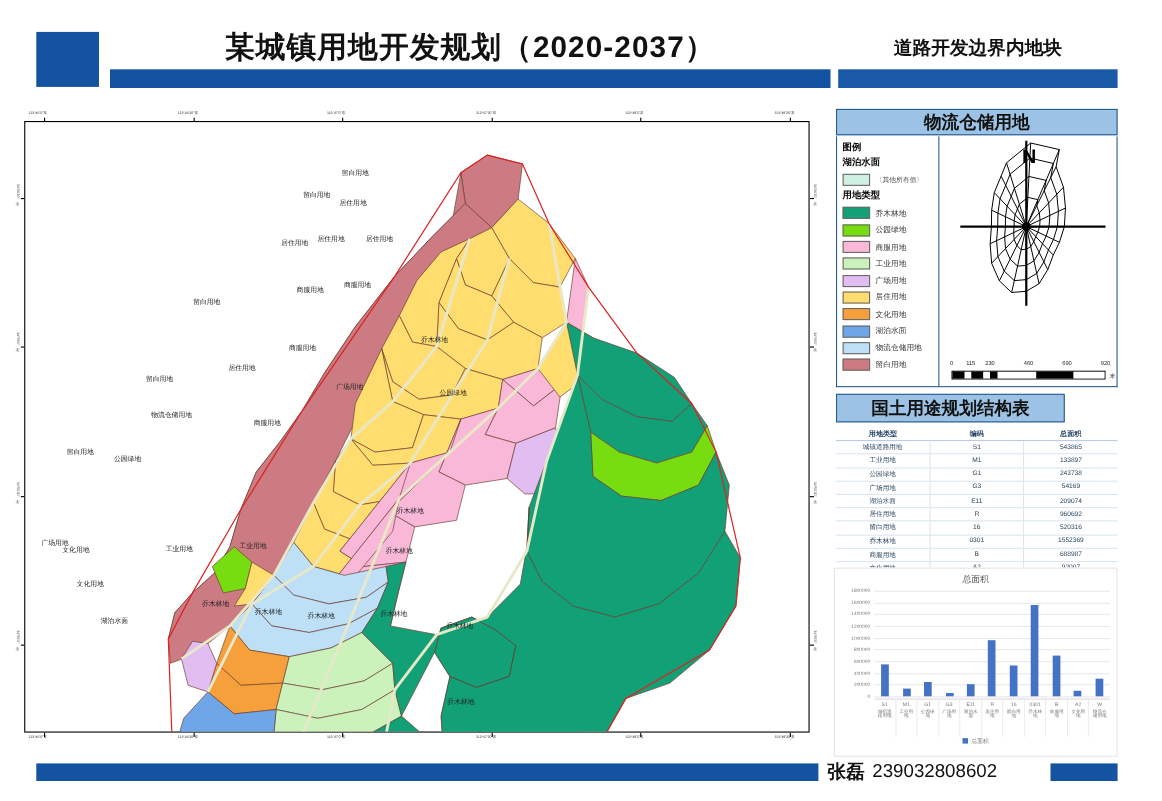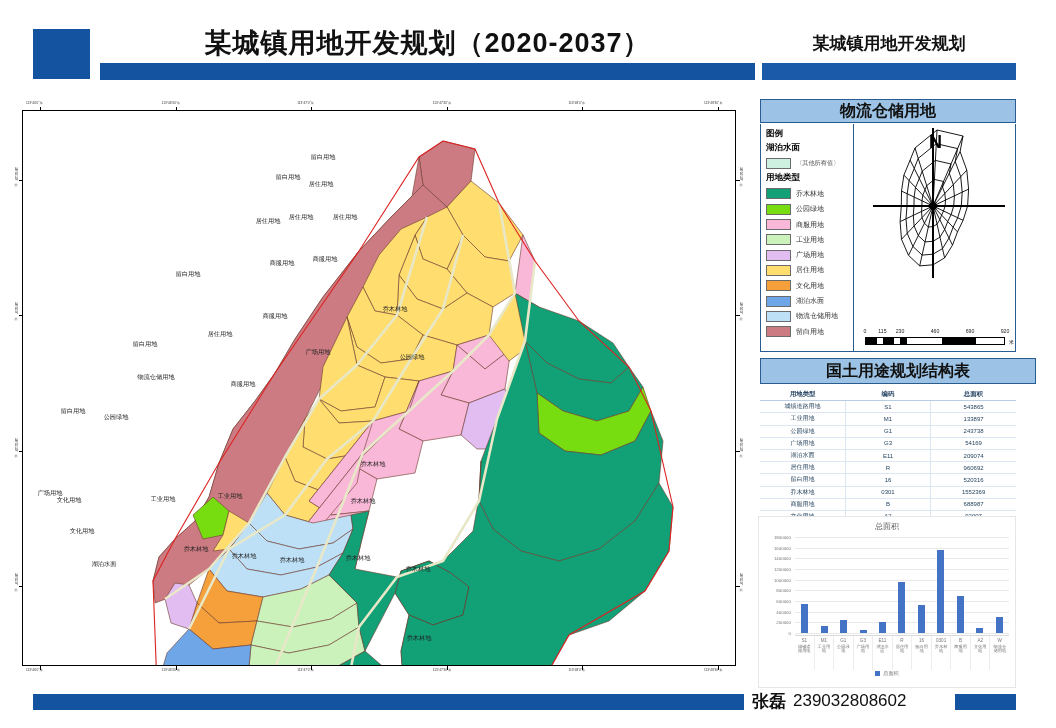--- a/index.html
+++ b/index.html
@@ -31,21 +31,21 @@
   .grid-lab{position:absolute;font-size:3.2px;color:#333;white-space:nowrap;
             font-family:"Liberation Sans",sans-serif;}
   .grid-lab.vert{writing-mode:vertical-rl;}
   .tickm{position:absolute;background:#000;}
 
   
   .panel-title{position:absolute;background:#9cc3e5;border:1px solid #2a5d8f;
                box-sizing:border-box;display:flex;align-items:center;justify-content:center;
                font-size:16px;font-weight:bold;color:#111;}
   #legend-title{left:760px;top:99px;width:256px;height:24px;}
-  #table-title{left:760px;top:358px;width:276px;height:26px;}
+  #table-title{left:760px;top:358px;width:208px;height:26px;}
 
   .legend-box{position:absolute;left:760px;top:124px;width:256px;height:228px;
               border:1px solid #2a5d8f;border-top:none;box-sizing:border-box;background:#fff;}
   .legend-left{position:absolute;left:0;top:0;width:93px;height:100%;
                border-right:1px solid #2a5d8f;box-sizing:border-box;padding:3px 0 0 4px;}
   .lg-head{font-size:8.5px;font-weight:bold;margin:1px 0 2px 1px;color:#000;}
   .lg-row{display:flex;align-items:center;height:15.3px;}
   .lg-sw{width:25px;height:11px;border:1px solid #6b6b6b;box-sizing:border-box;flex:none;margin-left:1px;}
   .lg-tx{font-size:7px;color:#333;margin-left:5px;white-space:nowrap;}
   .lg-tx.muted{color:#555;font-size:6.2px;}
@@ -89,21 +89,21 @@
   .ch-leg{position:absolute;left:0;right:0;top:153px;display:flex;align-items:center;justify-content:center;}
   .ch-leg i{width:5px;height:5px;background:#4472c4;display:inline-block;margin-right:3px;}
   .ch-leg span{font-size:5.2px;color:#777;}
 </style>
 </head>
 <body>
 
 <div class="hdr-sq"></div>
 <div class="hdr-title">某城镇用地开发规划（2020-2037）</div>
 <div class="hdr-bar-main"></div>
-<div class="hdr-sub">某城镇用地开发规划</div>
+<div class="hdr-sub">道路开发边界内地块</div>
 <div class="hdr-bar-right"></div>
 
 <div id="map-panel">
   <div id="grid-annotations">
       <div class="grid-lab" style="left: 14px; top: 5px;">113°46'0"东</div>
       <div class="tickm" style="left: 28px; top: 11px; width: 1px; height: 4px;"></div>
       <div class="grid-lab" style="left: 14px; top: 572px;">113°46'0"东</div>
       <div class="tickm" style="left: 28px; top: 570px; width: 1px; height: 4px;"></div>
       <div class="grid-lab" style="left: 149.6px; top: 5px;">113°46'30"东</div>
       <div class="tickm" style="left: 163.6px; top: 11px; width: 1px; height: 4px;"></div>

